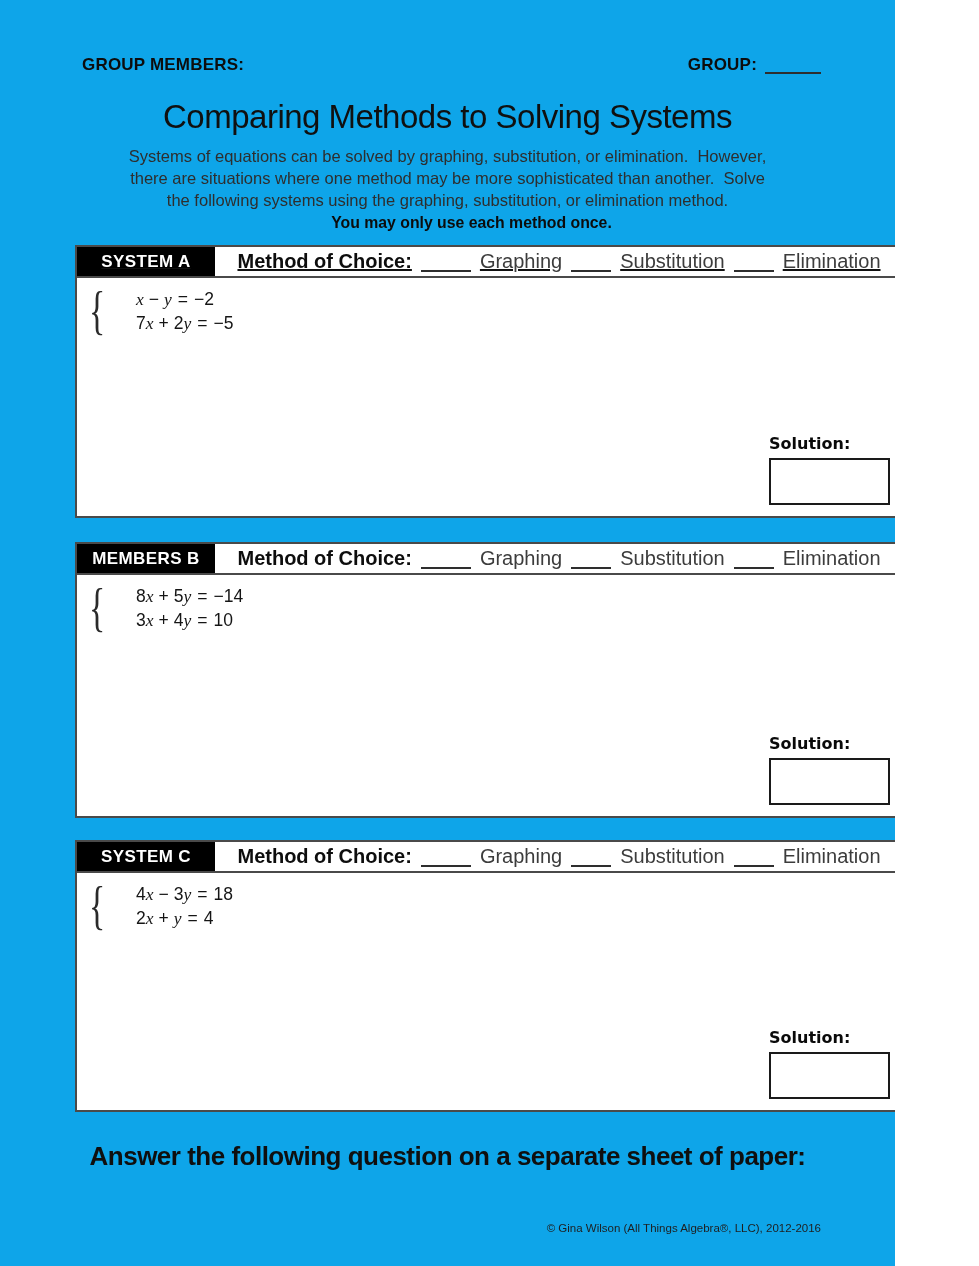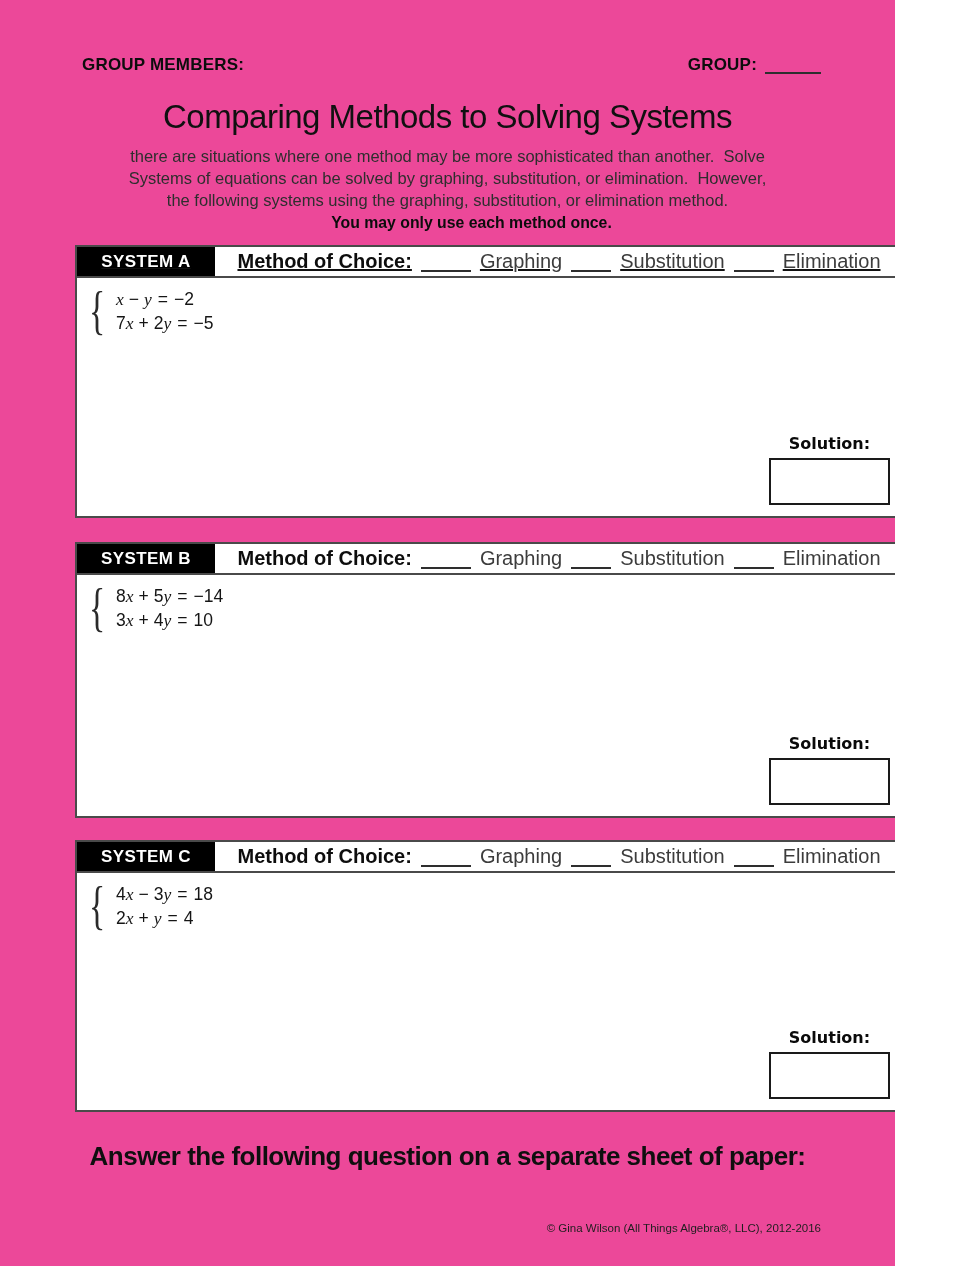--- a/index.html
+++ b/index.html
@@ -2,21 +2,21 @@
 <html><head>
 <meta charset="utf-8">
 <style>
   * { margin: 0; padding: 0; box-sizing: border-box; }
   html, body { background: #ffffff; }
   body {
     width: 979px; height: 1266px;
     font-family: "Liberation Sans", sans-serif;
     color: #111;
   }
-  .page { position: relative; width: 895px; height: 1266px; background: #ec4899; overflow: hidden; }
+  .page { position: relative; width: 895px; height: 1266px; background: #0ea5e9; overflow: hidden; }
 
   
   .top-row {
     position: absolute; top: 55px; left: 82px; right: 74px;
     display: flex; justify-content: space-between; align-items: baseline;
     font-weight: bold; font-size: 17px; letter-spacing: 0.2px; color: #0d0d0d;
   }
   .period-wrap { display: flex; align-items: baseline; gap: 8px; }
   .blank {
     display: inline-block; border-bottom: 2px solid #2e2e2e;
@@ -64,27 +64,27 @@
 
   .sec-body { position: relative; height: calc(100% - 31px); }
 
   .eq-block { position: absolute; top: 8px; left: 12px; display: flex; align-items: center; }
   .brace {
     font-family: "Liberation Serif", serif; font-weight: 300;
     font-size: 52px; line-height: 50px; color: #2a2a2a;
     transform: scaleX(0.65); transform-origin: left center;
   }
   .eq-lines { display: flex; flex-direction: column; gap: 3px; font-size: 17.5px; color: #151515; margin-left: 2px; }
-  .eq-line { white-space: nowrap; }
+  .eq-line { white-space: nowrap; margin-left: 20px; }
   .v { font-family: "Liberation Serif", serif; font-style: italic; }
   .n { font-family: "Liberation Sans", sans-serif; }
   .op { padding: 0 5px; }
   .rel { padding: 0 6px; }
 
-  .solution { position: absolute; right: 13px; bottom: 11px; text-align: center; }
+  .solution { position: absolute; right: 13px; bottom: 11px; }
   .sol-label {
     font-family: "DejaVu Sans", sans-serif; font-weight: bold;
     font-size: 16px; color: #0a0a0a; margin-bottom: 5px;
   }
   .sol-box { width: 121px; height: 47px; border: 2px solid #1a1a1a; background: #fff; }
 
   
   .footer-prompt {
     position: absolute; top: 1141px; left: 0; width: 100%;
     text-align: center; font-size: 26px; font-weight: bold;
@@ -108,22 +108,22 @@
     <span>GROUP MEMBERS:</span>
     <span class="period-wrap">
       <span>GROUP:</span>
       <span class="blank period"></span>
     </span>
   </div>
 
   <div class="doc-title">Comparing Methods to Solving Systems</div>
 
   <div class="intro">
+    <div class="intro-line">Systems of equations can be solved by graphing, substitution, or elimination.  However,</div>
     <div class="intro-line">there are situations where one method may be more sophisticated than another.  Solve</div>
-    <div class="intro-line">Systems of equations can be solved by graphing, substitution, or elimination.  However,</div>
     <div class="intro-line">the following systems using the graphing, substitution, or elimination method.</div>
     <div class="intro-emphasis">You may only use each method once.</div>
   </div>
 
   <div class="section sec-a">
     <div class="sec-header">
       <div class="sec-label">SYSTEM A</div>
       <div class="sec-method">
         <span class="moc-label">Method of Choice:</span>
         <span class="blank w1"></span>
@@ -144,21 +144,21 @@
       </div>
       <div class="solution">
         <div class="sol-label">Solution:</div>
         <div class="sol-box"></div>
       </div>
     </div>
   </div>
 
   <div class="section sec-b">
     <div class="sec-header">
-      <div class="sec-label">SYSTEM B</div>
+      <div class="sec-label">MEMBERS B</div>
       <div class="sec-method">
         <span class="moc-label">Method of Choice:</span>
         <span class="blank w1"></span>
         <span>Graphing</span>
         <span class="blank w2"></span>
         <span>Substitution</span>
         <span class="blank w2"></span>
         <span>Elimination</span>
       </div>
     </div>

